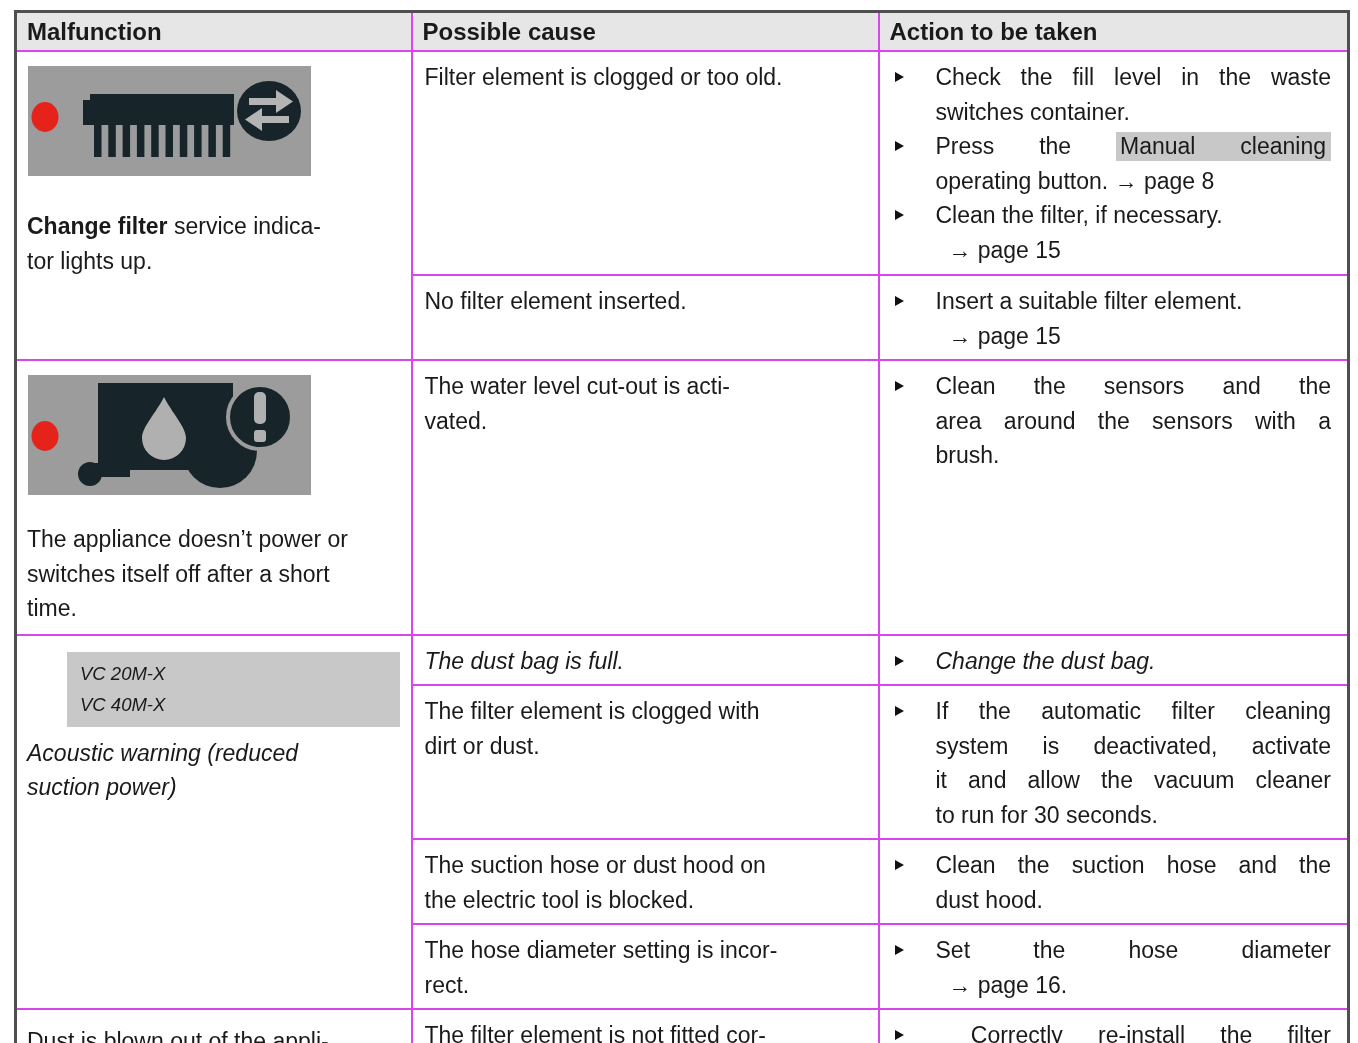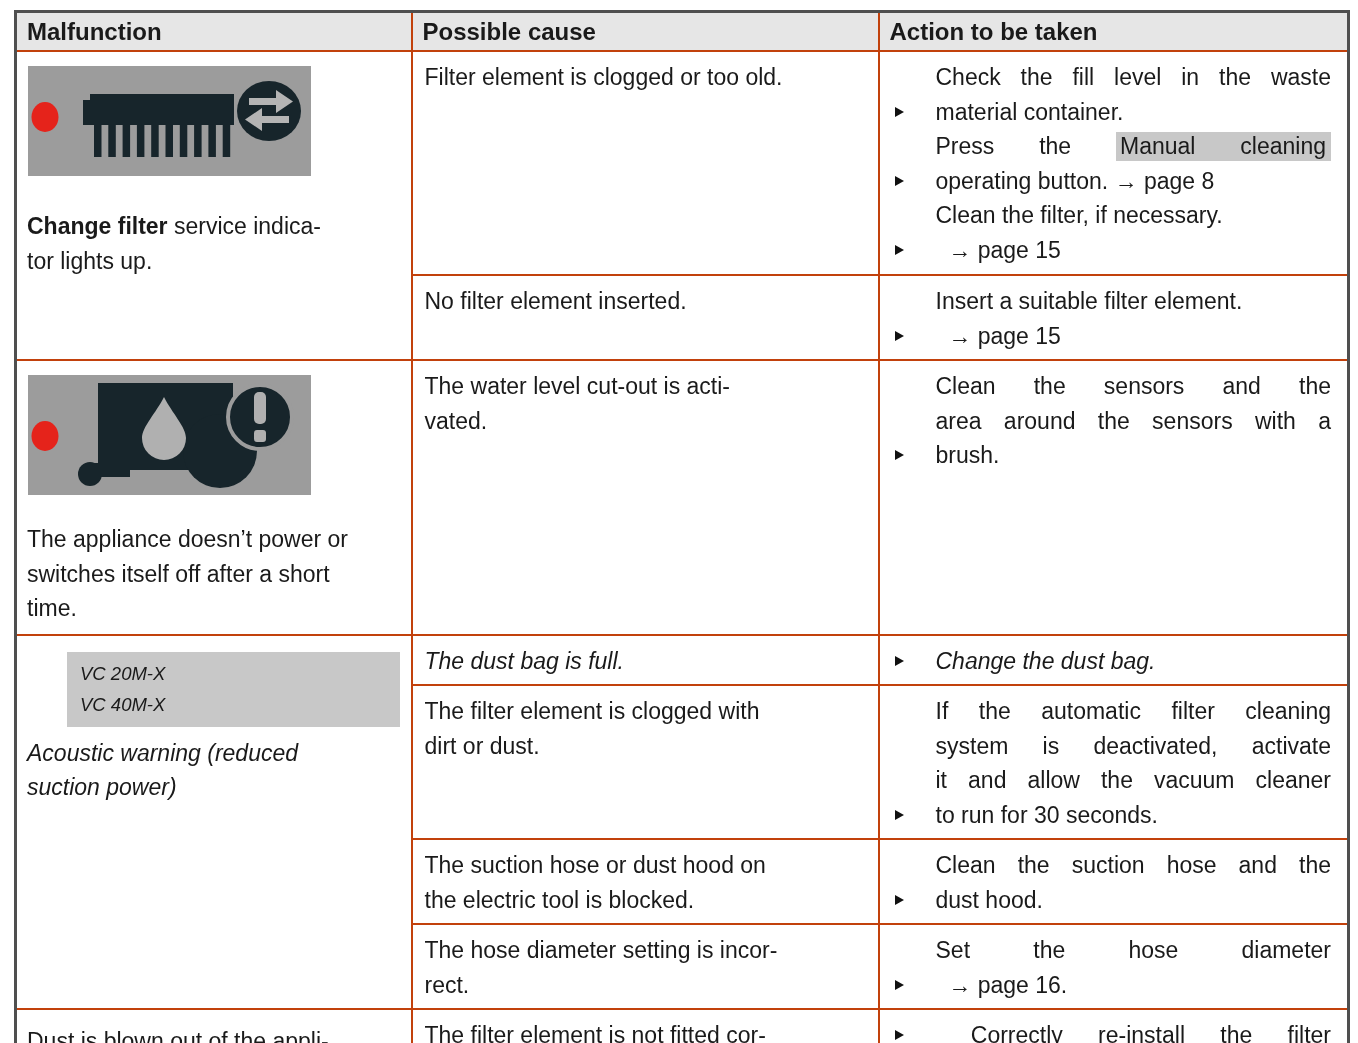--- a/index.html
+++ b/index.html
@@ -8,21 +8,21 @@
     font-family:"Liberation Sans","DejaVu Sans",sans-serif;
     color:#1a1a1a;
     -webkit-font-smoothing:antialiased;
   }
   .tablewrap{position:absolute;left:14px;top:10px;width:1333px;}
   table.trouble{
     border-collapse:collapse;table-layout:fixed;width:1333px;
     border:3px solid #4f4f4f;
   }
   td,th{
-    border:2px solid #c2410c;
+    border:2px solid #d946ef;
     vertical-align:top;padding:0;
   }
   th{
     background:#e6e6e6;text-align:left;
     font-size:24px;font-weight:bold;
     padding:5px 10px 4px 10px;height:37px;box-sizing:border-box;
   }
   
   tr.hdr{height:37px;}
   tr.r1a{height:224px;} tr.r1b{height:80px;}
@@ -35,21 +35,21 @@
   .action-cell{padding:8px 16px 6px 14px;}
 
   .line{
     font-size:23px;line-height:34.5px;white-space:pre-wrap;
     text-align:left;
   }
   .line.j{text-align:justify;text-align-last:justify;}
   .line .b{font-weight:bold;}
   .line .hl{font-weight:normal;background:#c8c8c8;padding:1px 5px 2px 4px;}
 
-  .action-item{display:flex;align-items:flex-end;}
+  .action-item{display:flex;align-items:flex-start;}
   .bullet{flex:0 0 42px;position:relative;height:34.5px;}
   .bullet::before{
     content:'';position:absolute;left:1px;top:12px;
     width:0;height:0;
     border-top:5.5px solid transparent;border-bottom:5.5px solid transparent;
     border-left:9px solid #111;
   }
   .action-text{flex:1 1 auto;min-width:0;}
 
   .indicator-panel{display:block;margin:2px 0 0 1px;}
@@ -112,21 +112,21 @@
       <div>
               <div class="line"><span>Filter element is clogged or too old.</span></div>
             </div>
     </td>
     <td class="action-cell">
       <div>
               <div class="action-item">
                 <span class="bullet"></span>
                 <div class="action-text">
                   <div class="line j"><span>Check the fill level in the waste</span></div>
-                  <div class="line"><span>material container.</span></div>
+                  <div class="line"><span>switches container.</span></div>
                 </div>
               </div>
               <div class="action-item">
                 <span class="bullet"></span>
                 <div class="action-text">
                   <div class="line j"><span>Press the </span><span class="hl">Manual cleaning</span></div>
                   <div class="line"><span>operating button. → page 8</span></div>
                 </div>
               </div>
               <div class="action-item">

